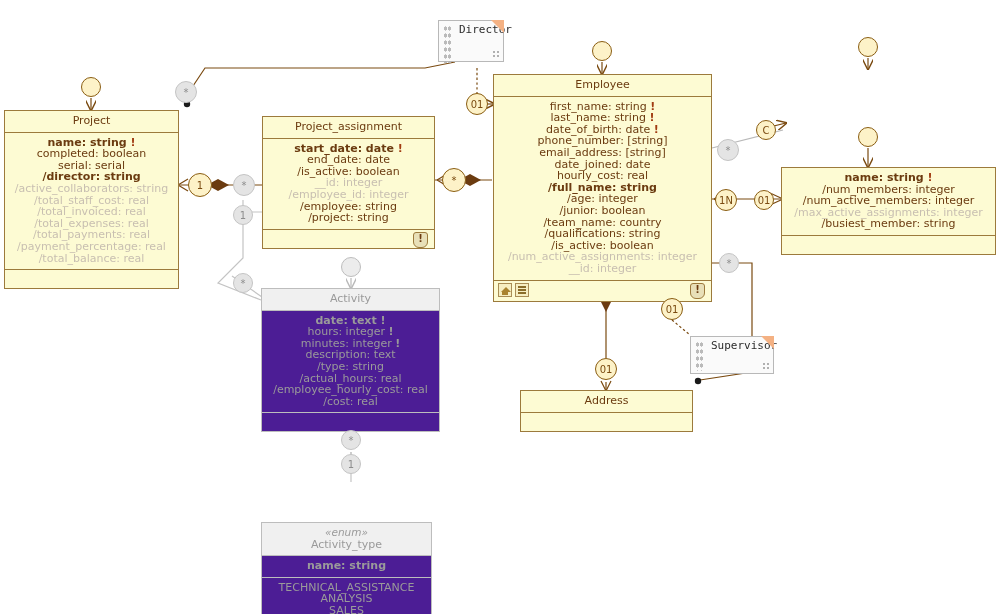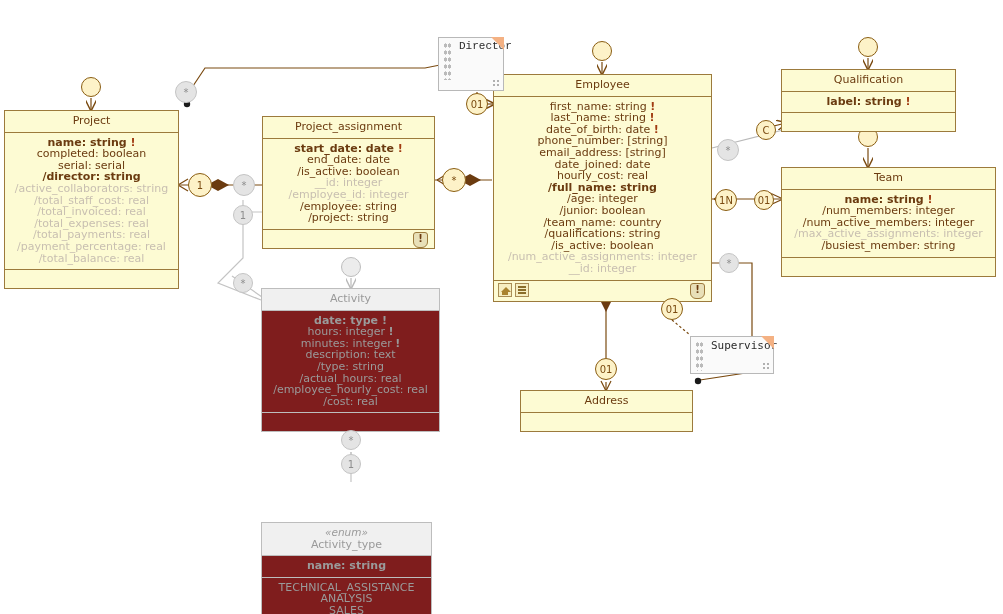--- a/index.html
+++ b/index.html
@@ -28,21 +28,21 @@
     position: absolute;
     box-sizing: border-box;
     border: 1px solid #9c7a3c;
     background: #fdfbd3;
     font-size: 11px;
     line-height: 11.6px;
     color: #6b3b10;
   }
   .uml.dim {
     border-color: #bdbdbd;
-    background: #7f1d1d;
+    background: #4c1d95;
     color: #9a9a9a;
   }
   .uml .title {
     text-align: center;
     padding: 4px 4px 5px 4px;
     border-bottom: 1px solid #9c7a3c;
     font-size: 11px;
     color: #6b3b10;
     background: #fdfbd3;
     white-space: nowrap;
@@ -332,44 +332,36 @@
       <div class="attr-ghost">/num_active_assignments: integer</div>
       <div class="attr-ghost">__id: integer</div>
     </div>
     <div class="footer tall">
       <div class="ficon home"></div>
       <div class="ficon list"></div>
       <div class="shield">!</div>
     </div>
   </div>
 
-  <div class="uml" style="left:781px; top:69px; width:175px;">
-    <div class="title">Qualification</div>
-    <div class="attrs">
-      <div class="attr-bold"><span>label: string</span> <span class="bang">!</span></div>
-    </div>
-    <div class="footer"></div>
-  </div>
 
   <div class="uml" style="left:781px; top:167px; width:215px;">
-    <div class="title">Team</div>
     <div class="attrs">
       <div class="attr-bold"><span>name: string</span> <span class="bang">!</span></div>
       <div class="attr-norm">/num_members: integer</div>
       <div class="attr-norm">/num_active_members: integer</div>
       <div class="attr-ghost">/max_active_assignments: integer</div>
       <div class="attr-norm">/busiest_member: string</div>
     </div>
     <div class="footer"></div>
   </div>
 
   <div class="uml dim" style="left:261px; top:288px; width:179px;">
     <div class="title">Activity</div>
     <div class="attrs">
-      <div class="attr-bold"><span>date: type</span> <span class="bang" style="color:#9a9a9a;">!</span></div>
+      <div class="attr-bold"><span>date: text</span> <span class="bang" style="color:#9a9a9a;">!</span></div>
       <div class="attr-norm"><span>hours: integer</span> <span class="bang" style="color:#9a9a9a;">!</span></div>
       <div class="attr-norm"><span>minutes: integer</span> <span class="bang" style="color:#9a9a9a;">!</span></div>
       <div class="attr-norm">description: text</div>
       <div class="attr-norm">/type: string</div>
       <div class="attr-norm">/actual_hours: real</div>
       <div class="attr-norm">/employee_hourly_cost: real</div>
       <div class="attr-norm">/cost: real</div>
     </div>
     <div class="footer"></div>
   </div>
@@ -389,21 +381,21 @@
       <div class="attr-norm">MEETING</div>
     </div>
     <div class="footer"></div>
   </div>
 
   <div class="uml" style="left:520px; top:390px; width:173px;">
     <div class="title">Address</div>
     <div class="footer"></div>
   </div>
 
-  <div class="note" style="left:438px; top:37px; width:66px; height:54px;font-family:Liberation Mono, monospace;">
+  <div class="note" style="left:438px; top:20px; width:66px; height:42px;">
     <div class="dots"></div>
     <div class="nlabel">Director</div>
     <div class="corner"></div>
     <div class="dots2"></div>
   </div>
 
   <div class="note" style="left:690px; top:336px; width:84px; height:38px;">
     <div class="dots" style="height:30px;"></div>
     <div class="nlabel">Supervisor</div>
     <div class="corner"></div>

